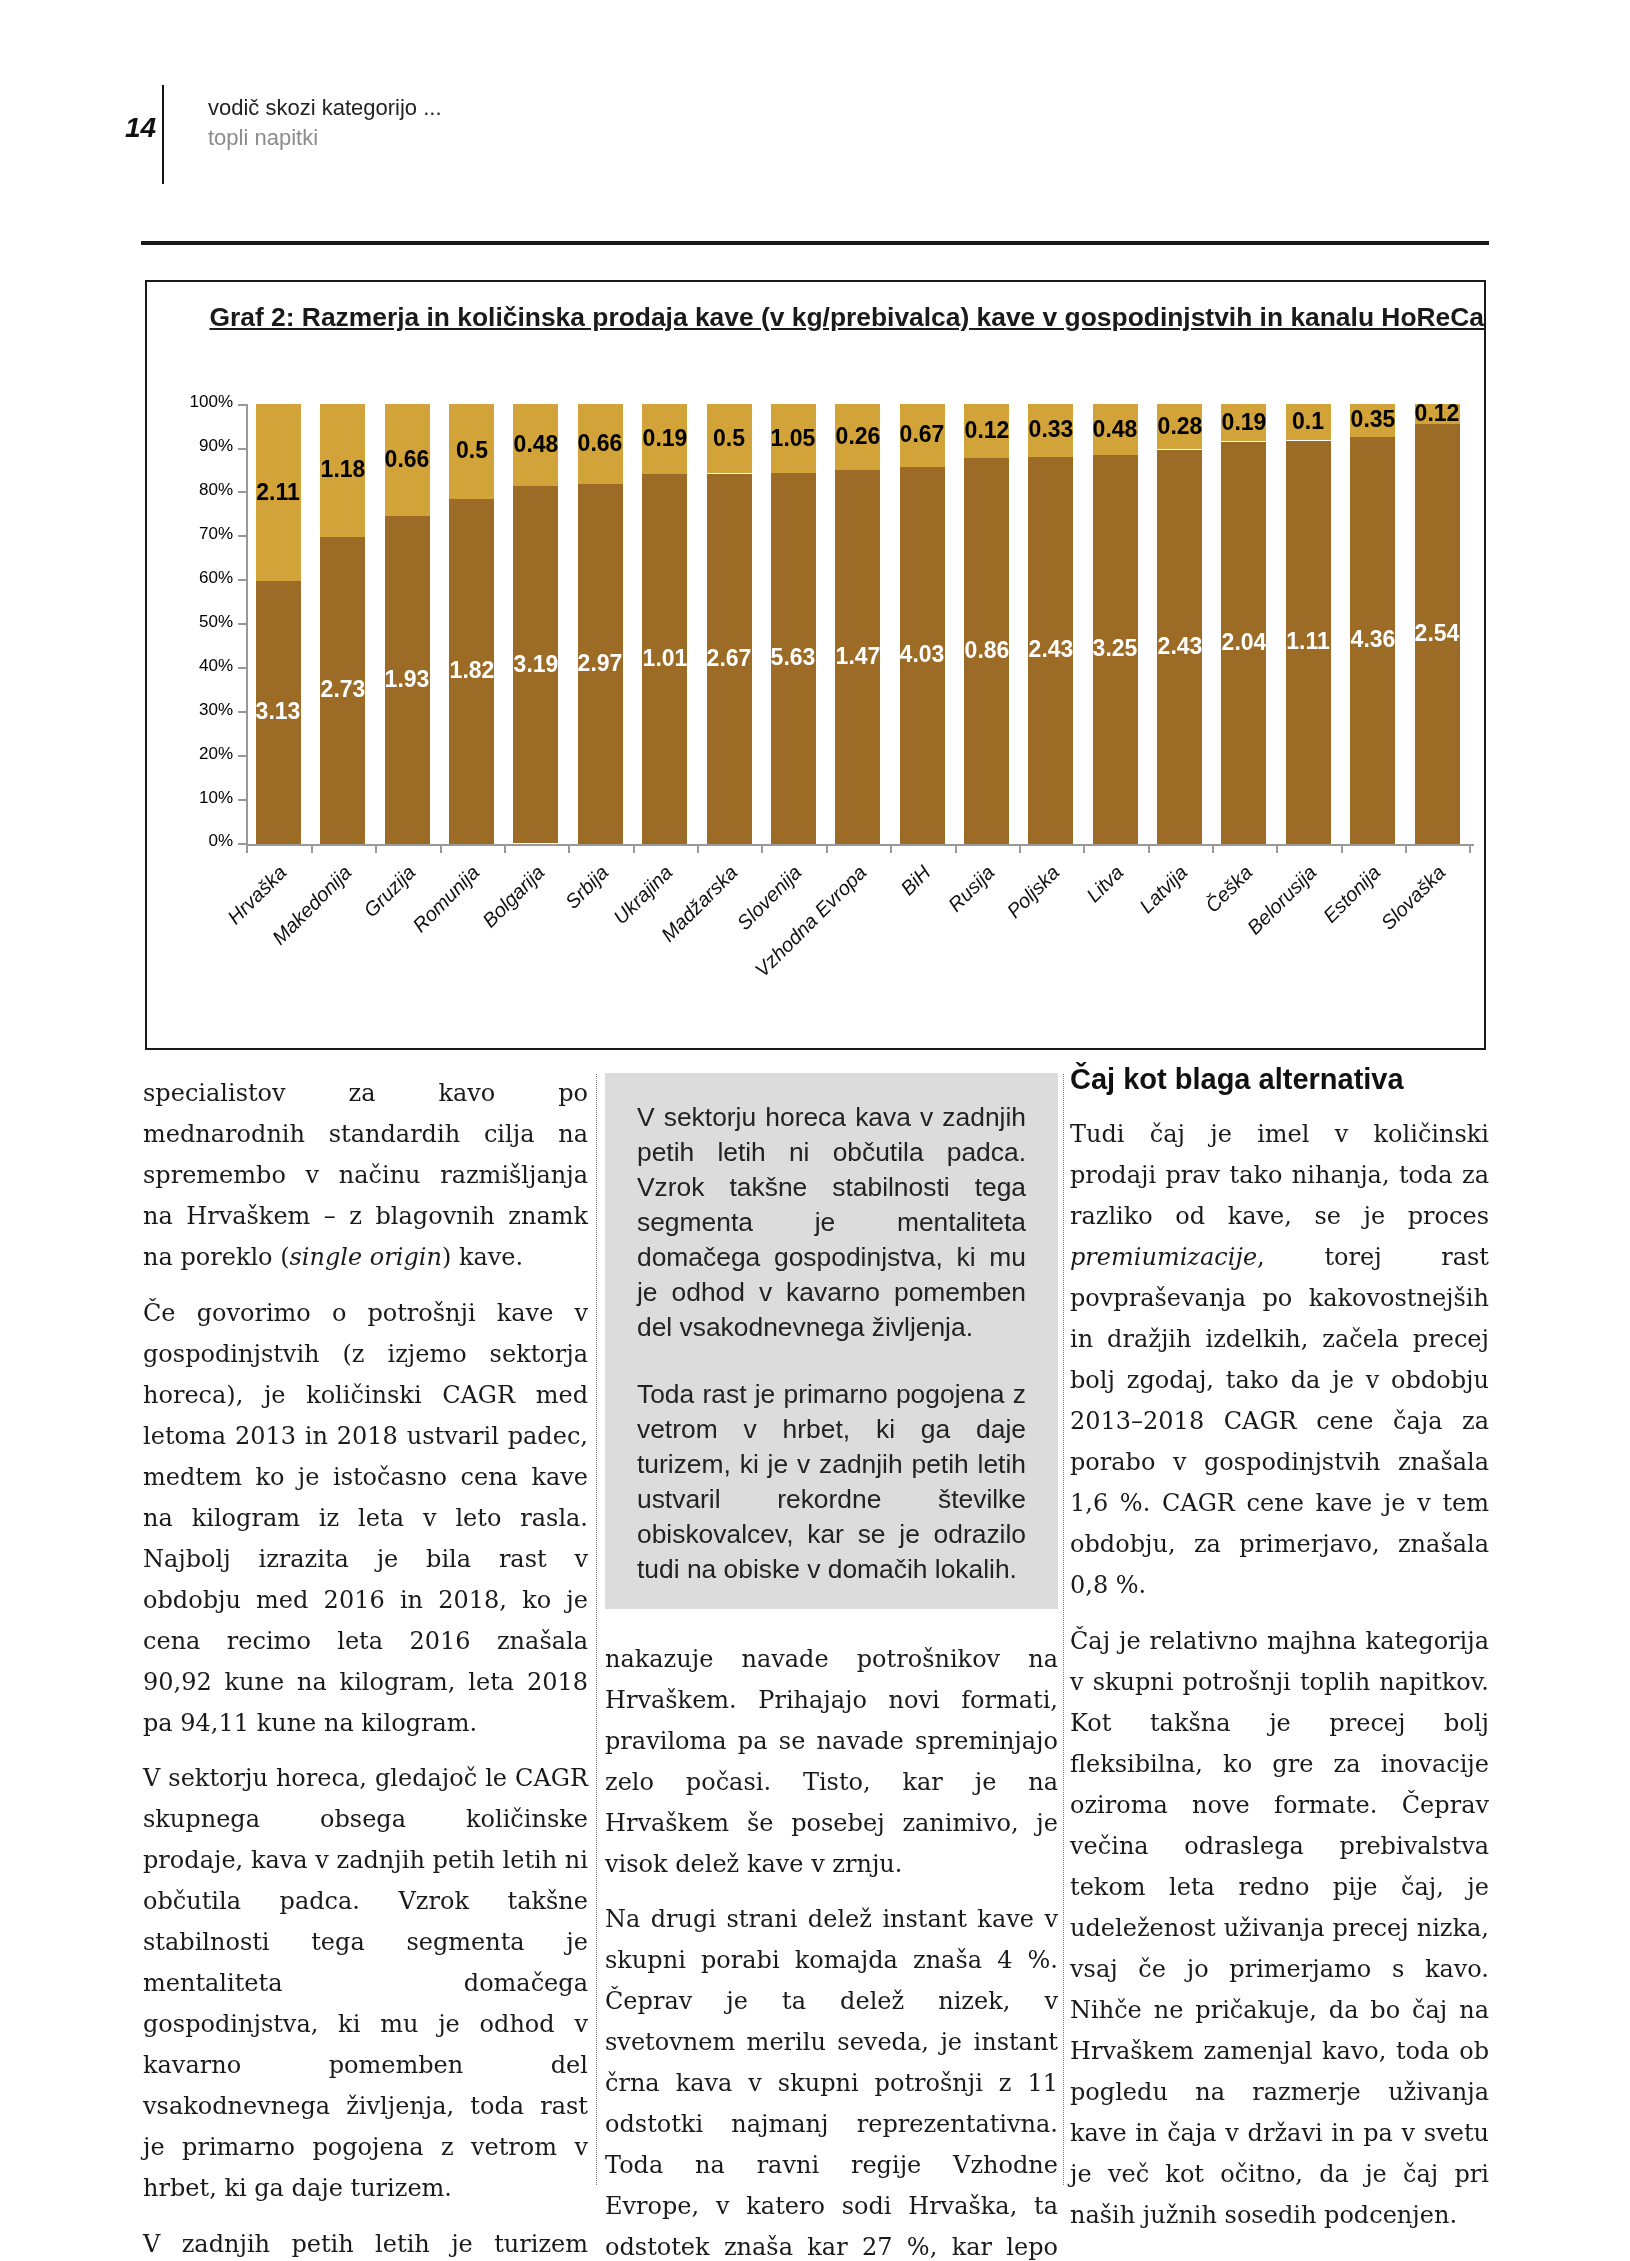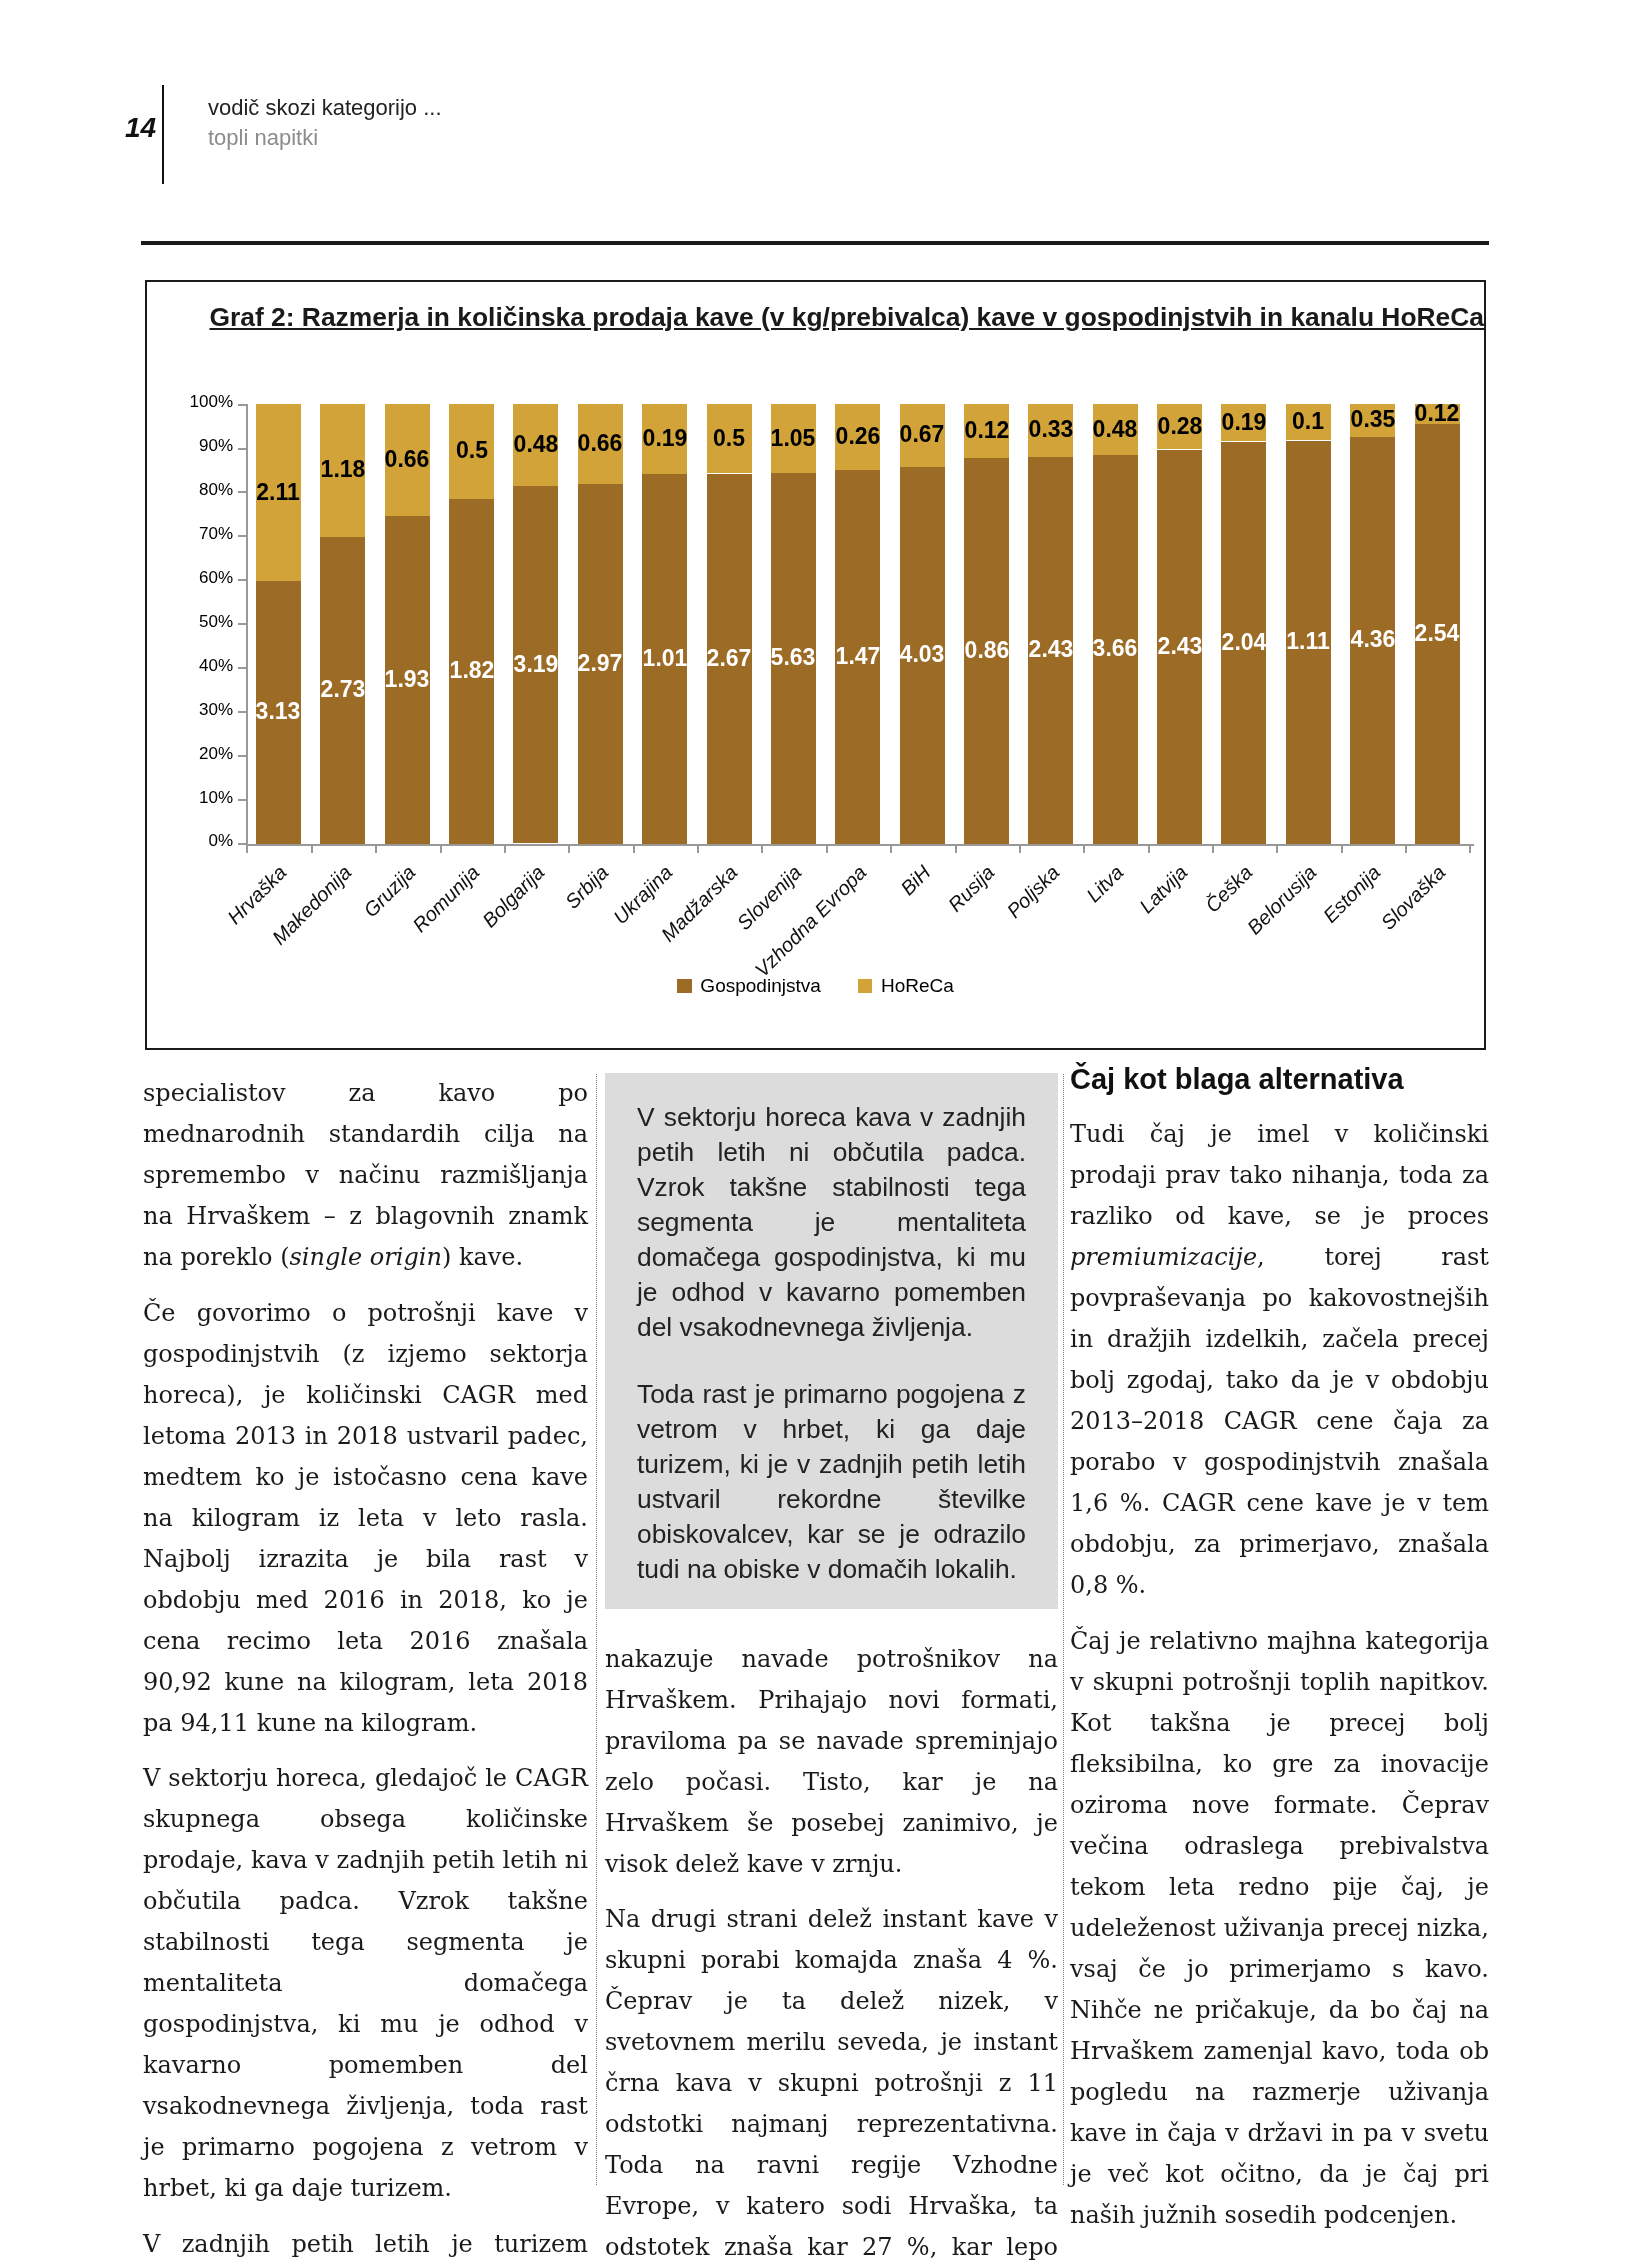--- a/index.html
+++ b/index.html
@@ -177,21 +177,21 @@
         <div class="barlab" style="left: 808px; width: 64px; top: 355px; color: rgb(255, 255, 255);">0.86</div>
         <div class="xlab" style="left: 627px; top: 579px;">Rusija</div>
         <div class="seg" style="left: 881px; top: 122px; width: 45px; height: 53px; background: rgb(210, 163, 56);"></div>
         <div class="seg" style="left: 881px; top: 175px; width: 45px; height: 387px; background: rgb(156, 107, 38);"></div>
         <div class="barlab" style="left: 872px; width: 64px; top: 134px; color: rgb(0, 0, 0);">0.33</div>
         <div class="barlab" style="left: 872px; width: 64px; top: 354px; color: rgb(255, 255, 255);">2.43</div>
         <div class="xlab" style="left: 692px; top: 579px;">Poljska</div>
         <div class="seg" style="left: 946px; top: 122px; width: 45px; height: 51px; background: rgb(210, 163, 56);"></div>
         <div class="seg" style="left: 946px; top: 173px; width: 45px; height: 389px; background: rgb(156, 107, 38);"></div>
         <div class="barlab" style="left: 936px; width: 64px; top: 134px; color: rgb(0, 0, 0);">0.48</div>
-        <div class="barlab" style="left: 936px; width: 64px; top: 353px; color: rgb(255, 255, 255);">3.66</div>
+        <div class="barlab" style="left: 936px; width: 64px; top: 353px; color: rgb(255, 255, 255);">3.25</div>
         <div class="xlab" style="left: 756px; top: 579px;">Litva</div>
         <div class="seg" style="left: 1010px; top: 122px; width: 45px; height: 45px; background: rgb(210, 163, 56);"></div>
         <div class="seg" style="left: 1010px; top: 168px; width: 45px; height: 394px; background: rgb(156, 107, 38);"></div>
         <div class="barlab" style="left: 1001px; width: 64px; top: 131px; color: rgb(0, 0, 0);">0.28</div>
         <div class="barlab" style="left: 1001px; width: 64px; top: 351px; color: rgb(255, 255, 255);">2.43</div>
         <div class="xlab" style="left: 820px; top: 579px;">Latvija</div>
         <div class="seg" style="left: 1074px; top: 122px; width: 45px; height: 37px; background: rgb(210, 163, 56);"></div>
         <div class="seg" style="left: 1074px; top: 160px; width: 45px; height: 402px; background: rgb(156, 107, 38);"></div>
         <div class="barlab" style="left: 1065px; width: 64px; top: 127px; color: rgb(0, 0, 0);">0.19</div>
         <div class="barlab" style="left: 1065px; width: 64px; top: 347px; color: rgb(255, 255, 255);">2.04</div>
@@ -205,30 +205,20 @@
         <div class="seg" style="left: 1203px; top: 155px; width: 45px; height: 407px; background: rgb(156, 107, 38);"></div>
         <div class="barlab" style="left: 1194px; width: 64px; top: 124px; color: rgb(0, 0, 0);">0.35</div>
         <div class="barlab" style="left: 1194px; width: 64px; top: 344px; color: rgb(255, 255, 255);">4.36</div>
         <div class="xlab" style="left: 1013px; top: 579px;">Estonija</div>
         <div class="seg" style="left: 1268px; top: 122px; width: 45px; height: 20px; background: rgb(210, 163, 56);"></div>
         <div class="seg" style="left: 1268px; top: 142px; width: 45px; height: 420px; background: rgb(156, 107, 38);"></div>
         <div class="barlab" style="left: 1258px; width: 64px; top: 118px; color: rgb(0, 0, 0);">0.12</div>
         <div class="barlab" style="left: 1258px; width: 64px; top: 338px; color: rgb(255, 255, 255);">2.54</div>
         <div class="xlab" style="left: 1078px; top: 579px;">Slovaška</div>
       </div>
-    <div id="legend">
-        <div class="legend-item">
-          <span class="legend-swatch" style="background: rgb(156, 107, 38);"></span>
-          <span>Gospodinjstva</span>
-        </div>
-        <div class="legend-item">
-          <span class="legend-swatch" style="background: rgb(210, 163, 56);"></span>
-          <span>HoReCa</span>
-        </div>
-      </div>
   </div>
 
   <div id="col1" class="col">
       <p>specialistov za kavo po mednarodnih standardih cilja na spremembo v načinu razmišljanja na Hrvaškem – z blagovnih znamk na poreklo (<i>single origin</i>) kave.</p>
       <p>Če govorimo o potrošnji kave v gospodinjstvih (z izjemo sektorja horeca), je količinski CAGR med letoma 2013 in 2018 ustvaril padec, medtem ko je istočasno cena kave na kilogram iz leta v leto rasla. Najbolj izrazita je bila rast v obdobju med 2016 in 2018, ko je cena recimo leta 2016 znašala 90,92 kune na kilogram, leta 2018 pa 94,11 kune na kilogram.</p>
       <p>V sektorju horeca, gledajoč le CAGR skupnega obsega količinske prodaje, kava v zadnjih petih letih ni občutila padca. Vzrok takšne stabilnosti tega segmenta je mentaliteta domačega gospodinjstva, ki mu je odhod v kavarno pomemben del vsakodnevnega življenja, toda rast je primarno pogojena z vetrom v hrbet, ki ga daje turizem.</p>
       <p>V zadnjih petih letih je turizem ustvaril rekordne številke obiskovalcev, kar se je odrazilo tudi na obiske v domačih lokalih. Do katere mere je sektor horeca pomemben za Hrvaško, lahko pogledate v Grafu 2, ki kaže na to, da je Hrvaška v Vzhodni Evropi med prvimi po deležu horece v skupni porabi.</p>
     </div>
 
   <div id="col2" class="col">

